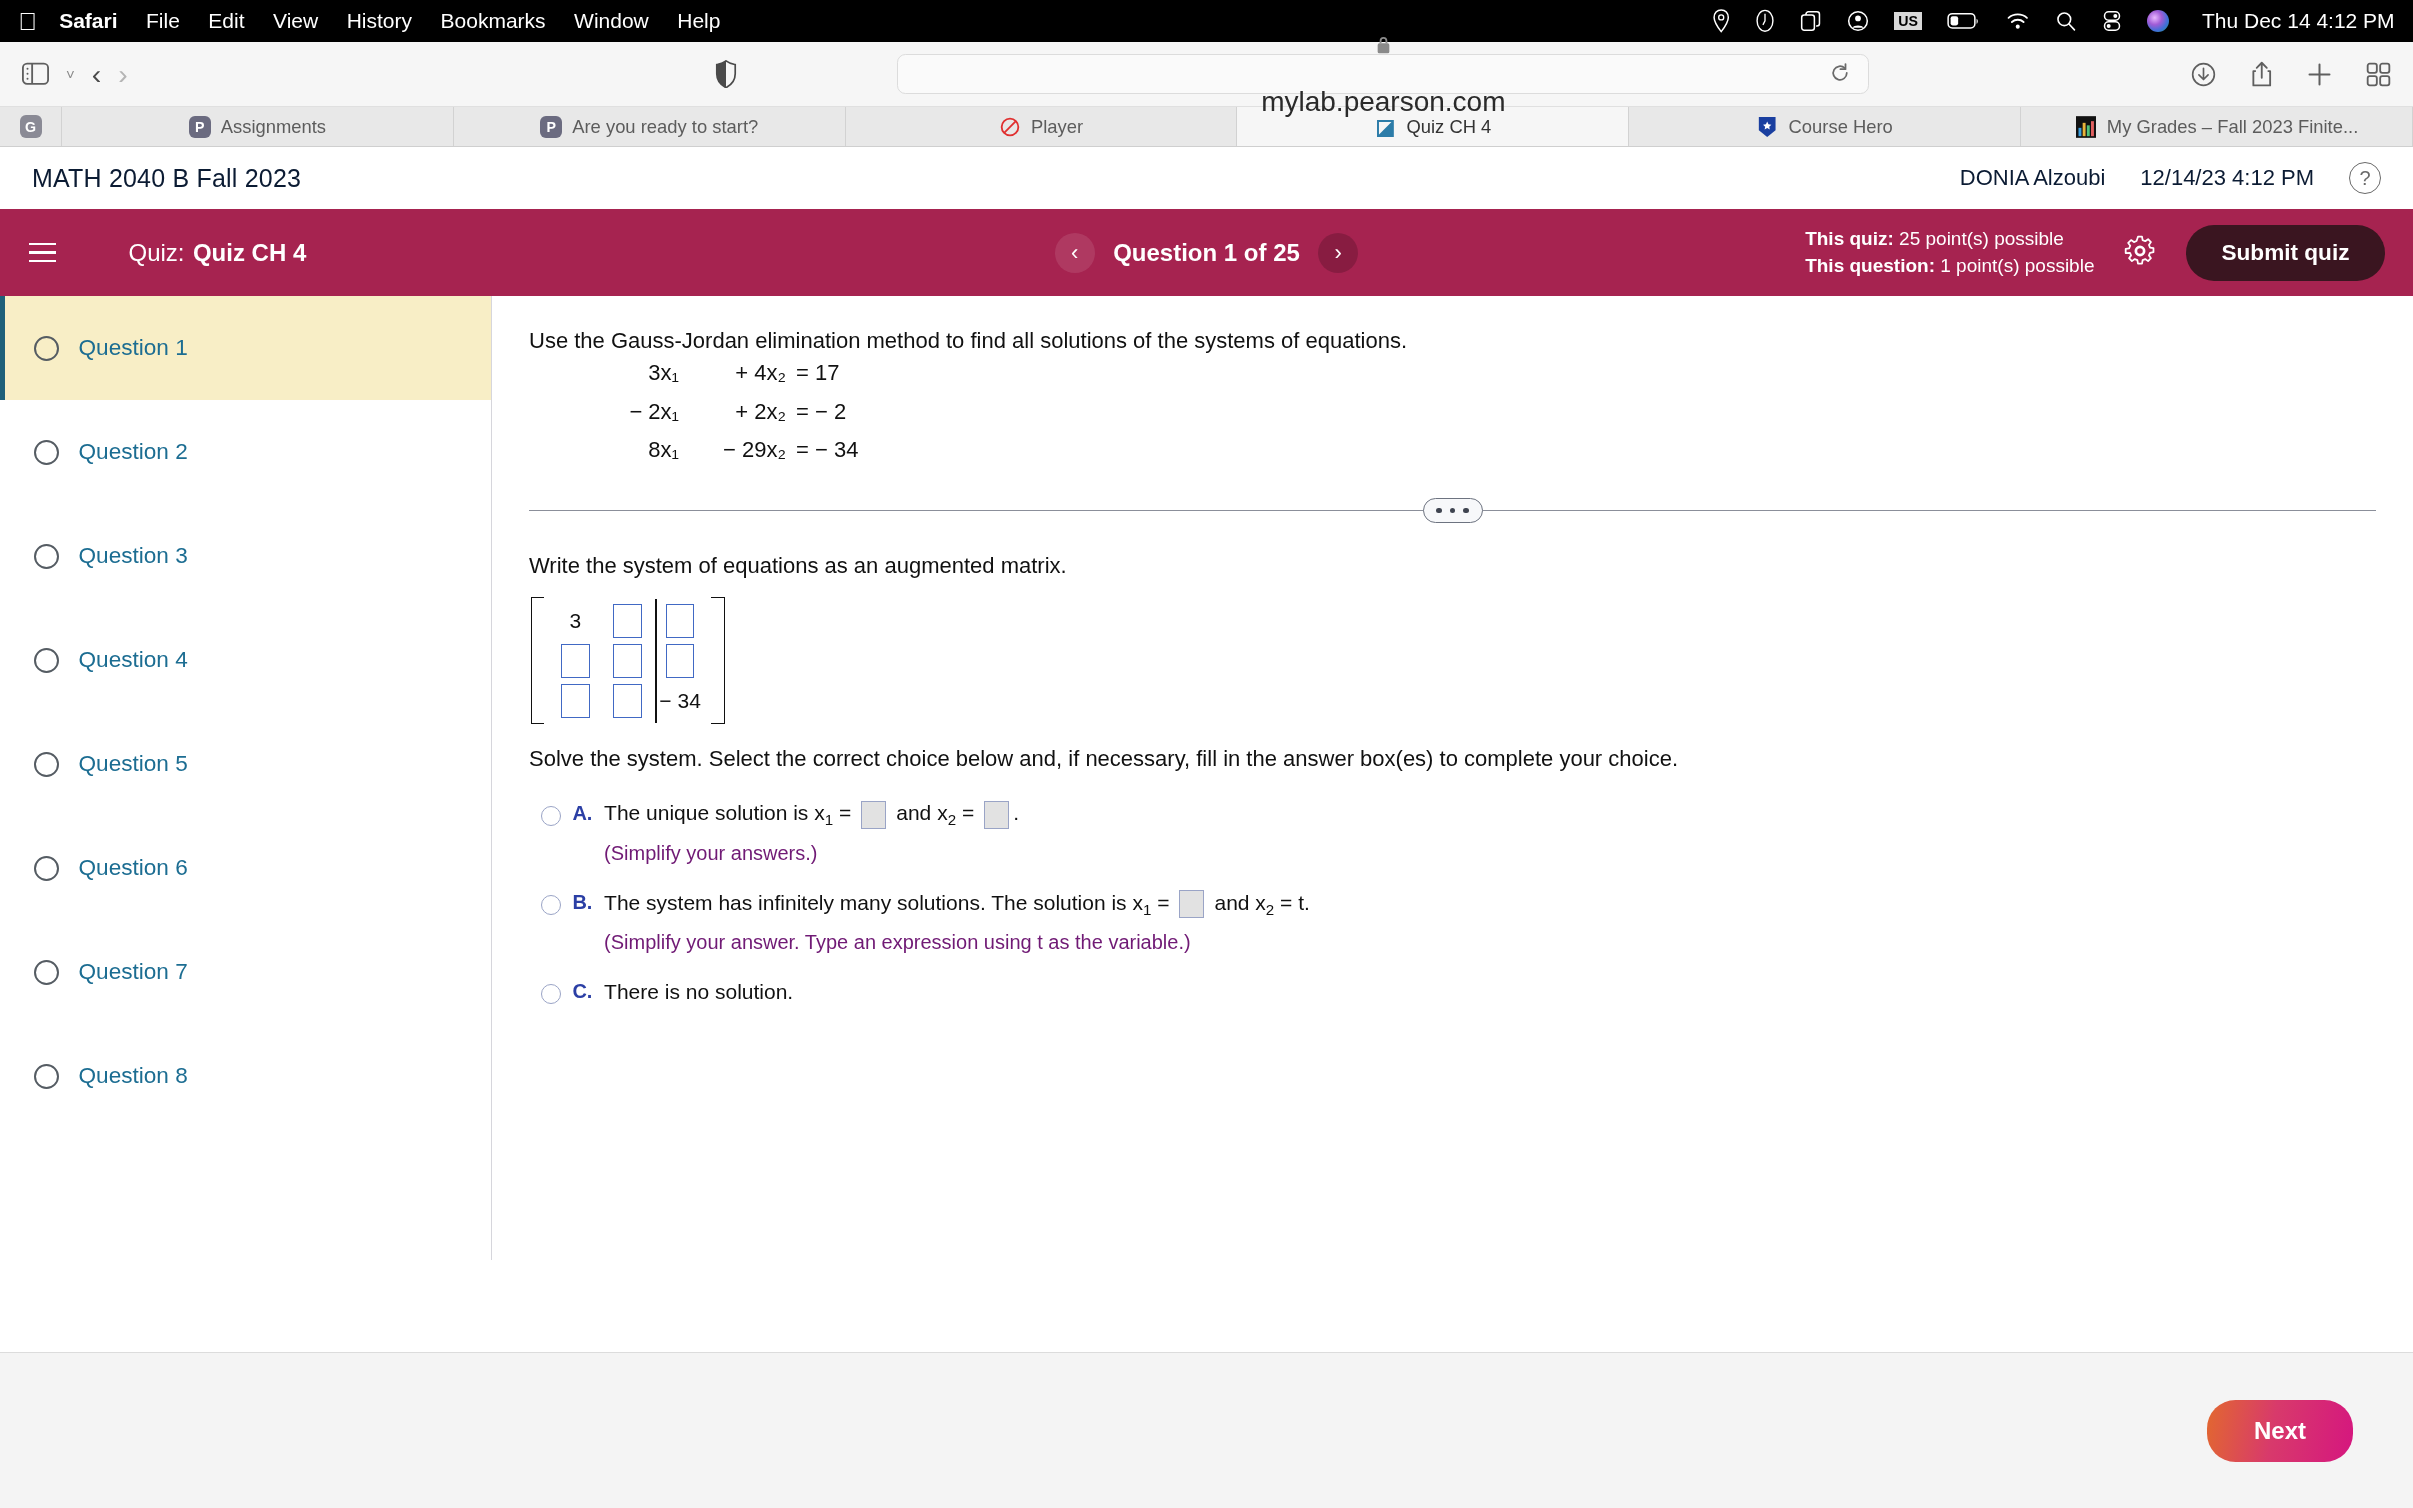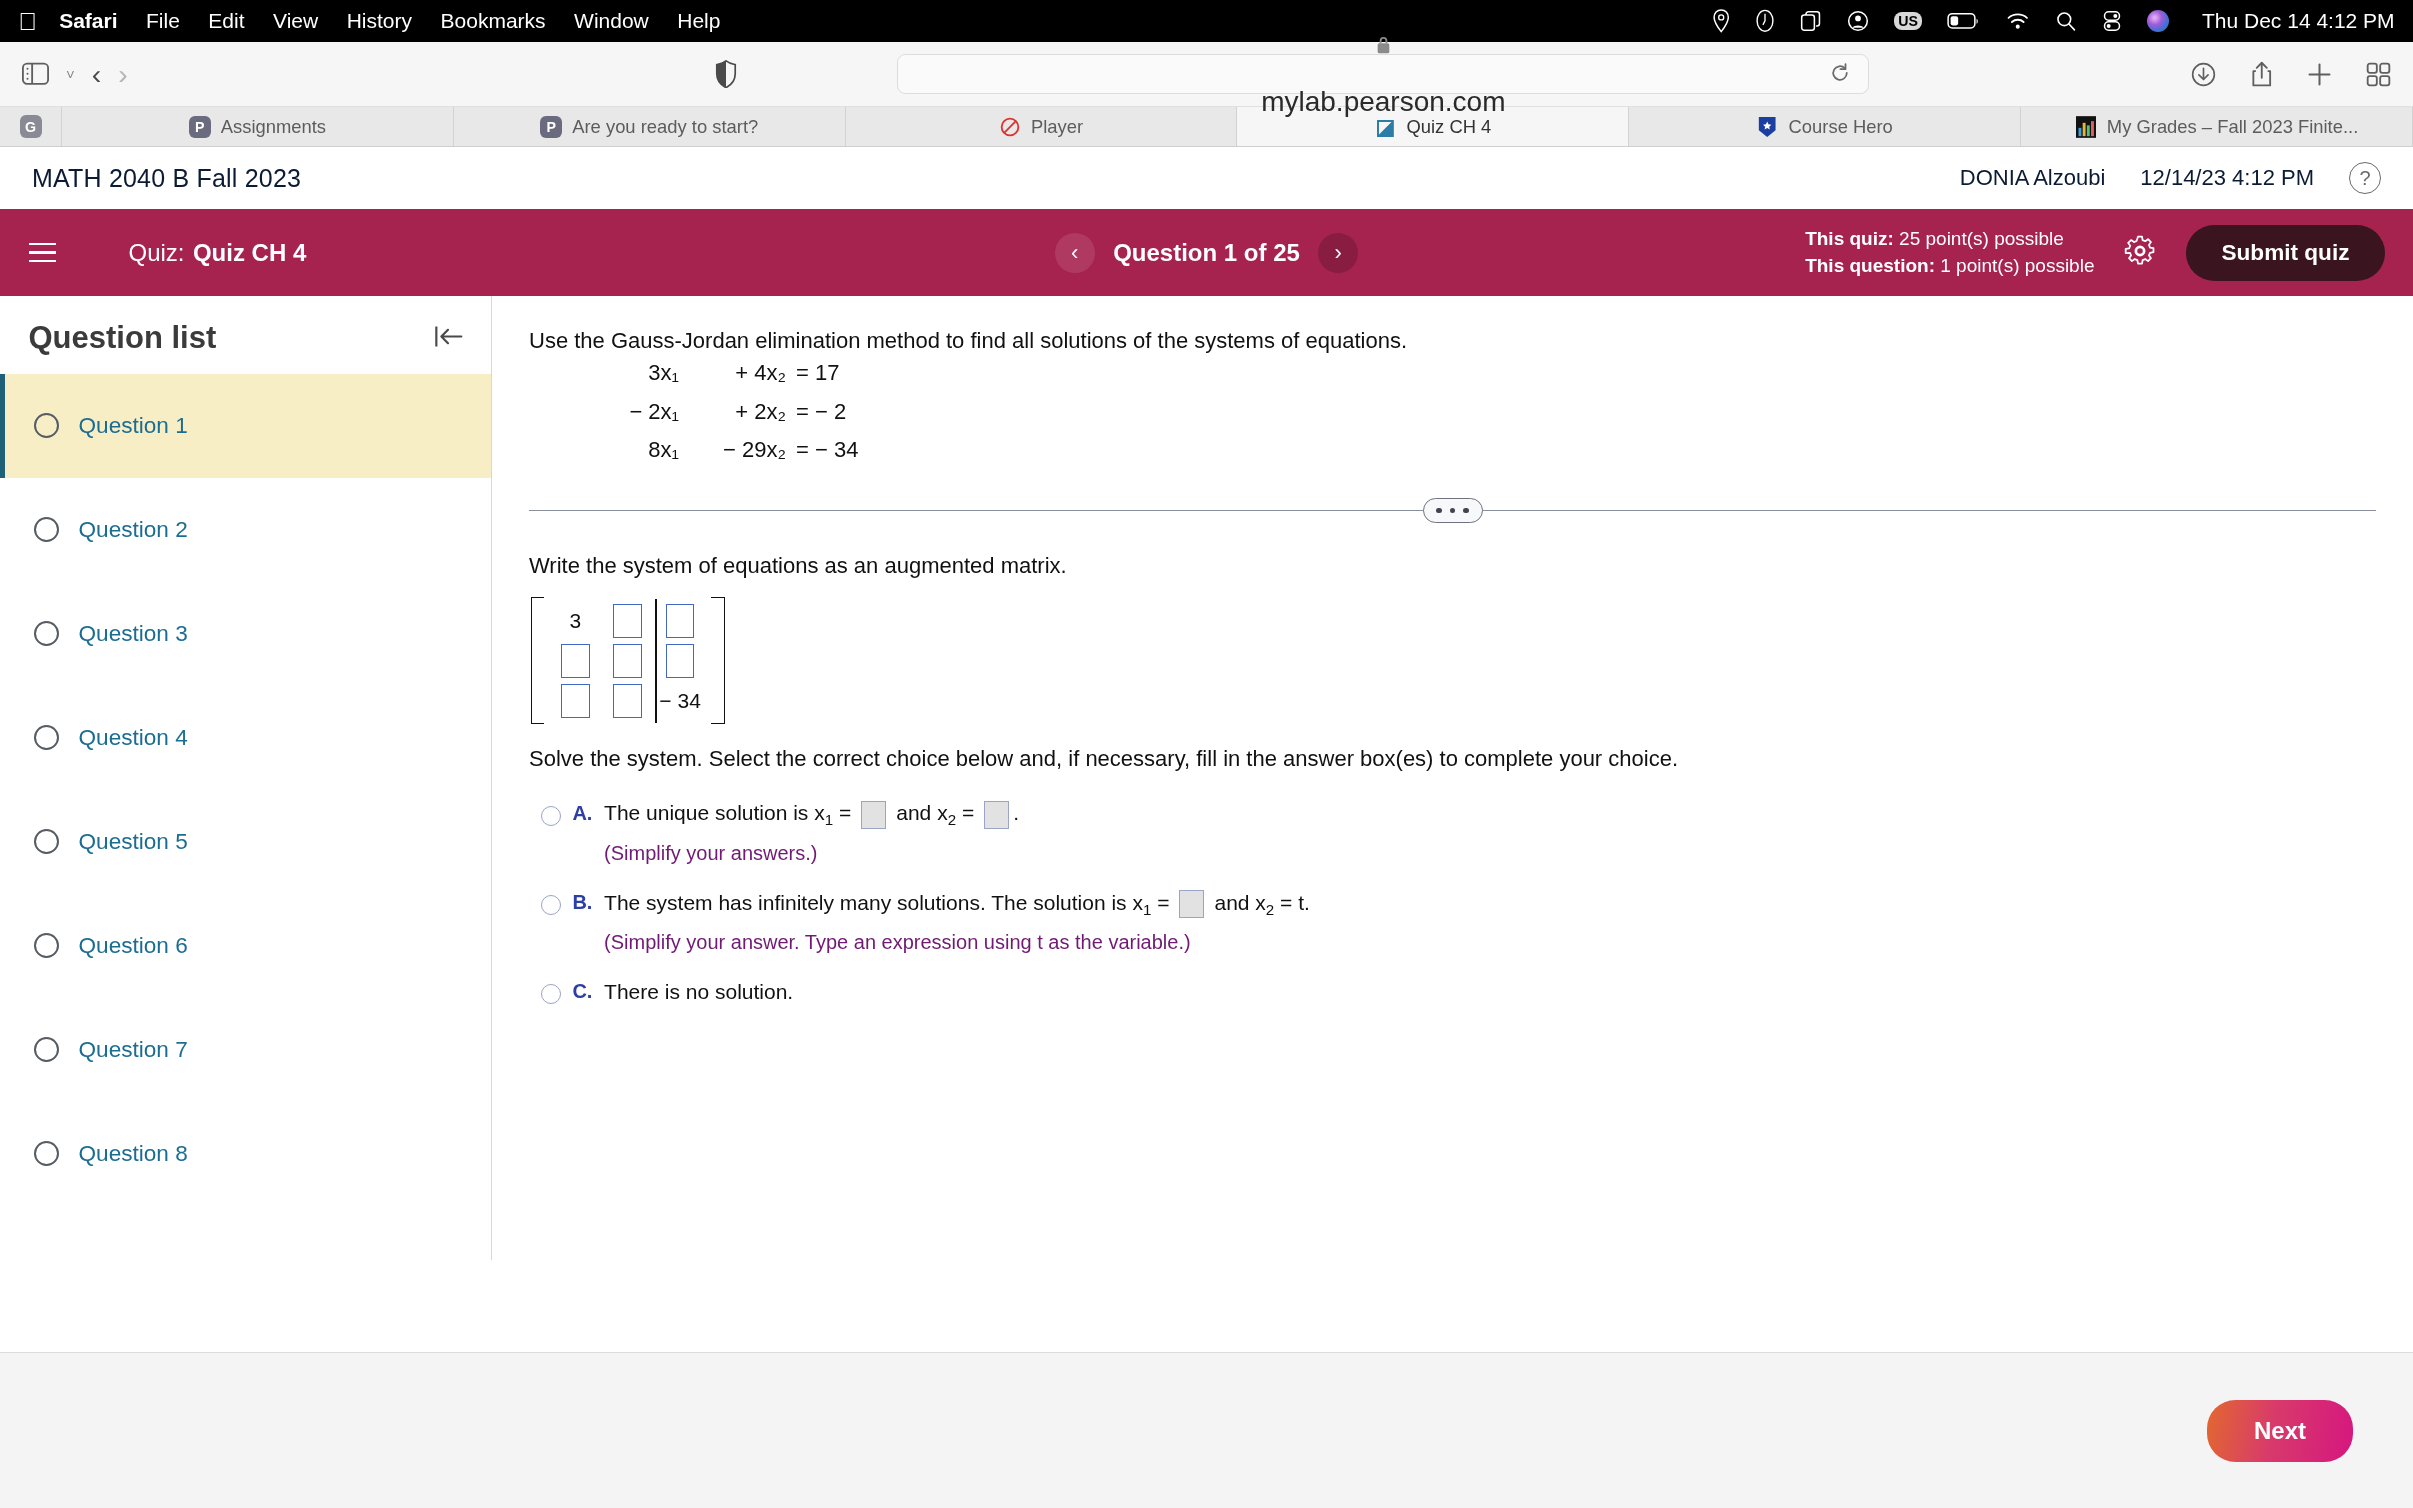--- a/index.html
+++ b/index.html
@@ -17,21 +17,21 @@
     font-size: 21px;
   }
   .menubar .apple { font-size: 25px; margin-right: 22px; line-height: 1; }
   .menubar .mitem { margin-right: 28.5px; white-space: nowrap; }
   .menubar .mitem.bold { font-weight: bold; }
   .menubar .spacer { flex: 1; }
   .menubar .status { display: flex; align-items: center; gap: 25px; }
   .menubar .status svg { display: block; }
   .mb-clock { font-size: 21px; margin-left: 8.4px; white-space: nowrap; }
   .us-badge {
-    background: #d8d8d8; color: #000; border-radius: 8px;
+    background: #d8d8d8; color: #000; border-radius: 0;
     font-size: 14.2px; font-weight: bold; padding: 1.7px 4.2px; line-height: 1;
   }
   .siri-dot {
     width: 22px; height: 22px; border-radius: 50%;
     background: radial-gradient(circle at 35% 35%, #e9b7ff 0%, #a05cd6 35%, #3f6fd8 65%, #1d9e6f 100%);
   }
 
   
   .toolbar {
     height: 65px; background: #f6f6f6;
@@ -435,29 +435,20 @@
             <path d="M16.6 2h4.8l.7 4.1 3.1 1.3 3.4-2.4 3.4 3.4-2.4 3.4 1.3 3.1 4.1.7v4.8l-4.1.7-1.3 3.1 2.4 3.4-3.4 3.4-3.4-2.4-3.1 1.3-.7 4.1h-4.8l-.7-4.1-3.1-1.3-3.4 2.4-3.4-3.4 2.4-3.4-1.3-3.1L2 21.4v-4.8l4.1-.7 1.3-3.1-2.4-3.4 3.4-3.4 3.4 2.4 3.1-1.3z" fill="none" stroke="#fff" stroke-width="2.1" stroke-linejoin="round"></path>
           </svg>
       </span>
       <button class="submit-btn">Submit quiz</button>
     </div>
   </div>
 
   <div class="workspace">
 
     <div class="qlist">
-      <div class="qlist-header">
-        <div class="qlist-title">Question list</div>
-        <span class="collapse-icon">
-          <svg width="30" height="27" viewBox="0 0 36 32">
-              <line x1="4" y1="4" x2="4" y2="28" stroke="#4a4a4a" stroke-width="2.6"></line>
-              <path d="M34 16H10M18 8l-8 8 8 8" fill="none" stroke="#4a4a4a" stroke-width="2.6" stroke-linecap="round" stroke-linejoin="round"></path>
-            </svg>
-        </span>
-      </div>
       <div class="qrow active">
         <span class="qradio"></span>
         <span class="qlabel">Question 1</span>
       </div>
       <div class="qrow">
         <span class="qradio"></span>
         <span class="qlabel">Question 2</span>
       </div>
       <div class="qrow">
         <span class="qradio"></span>

